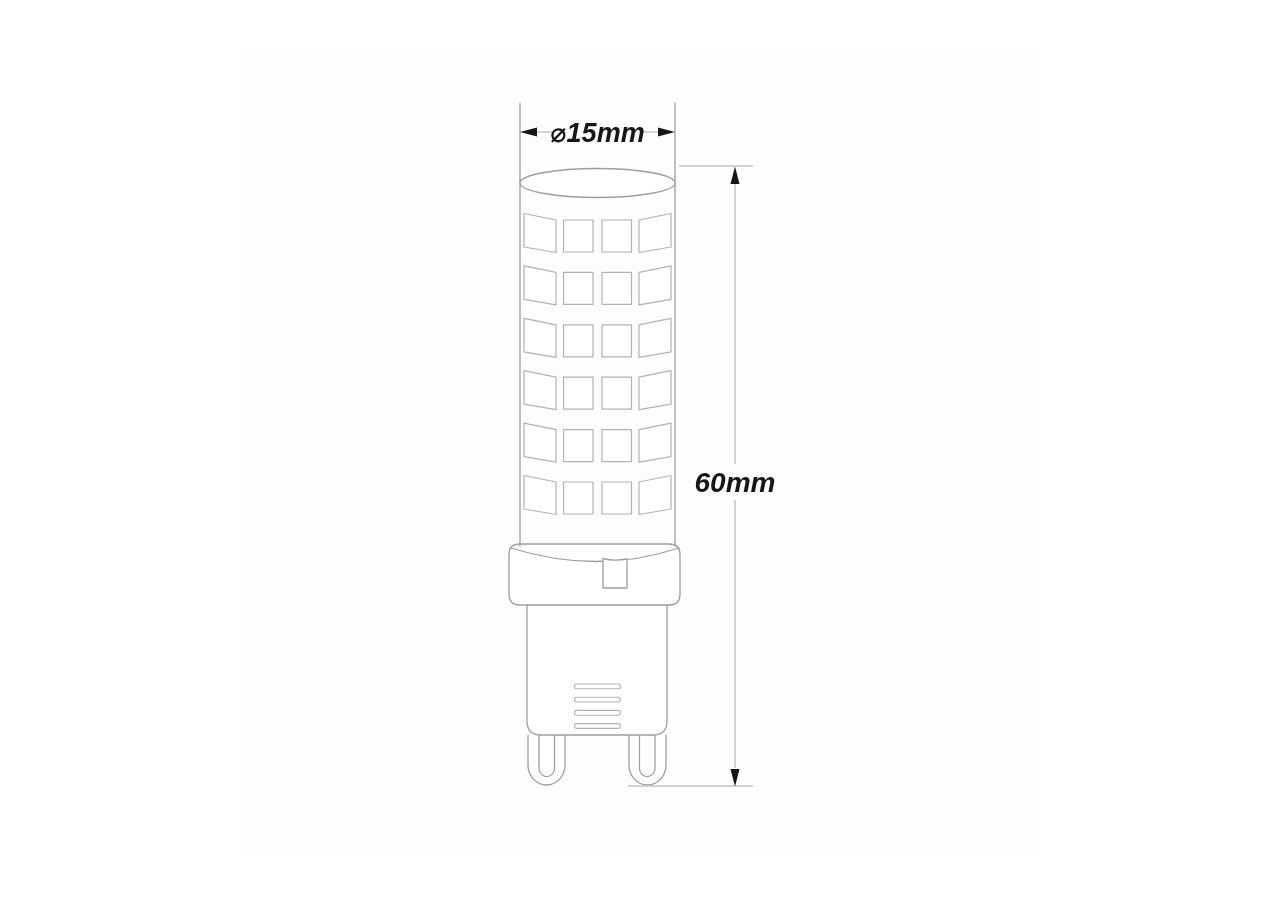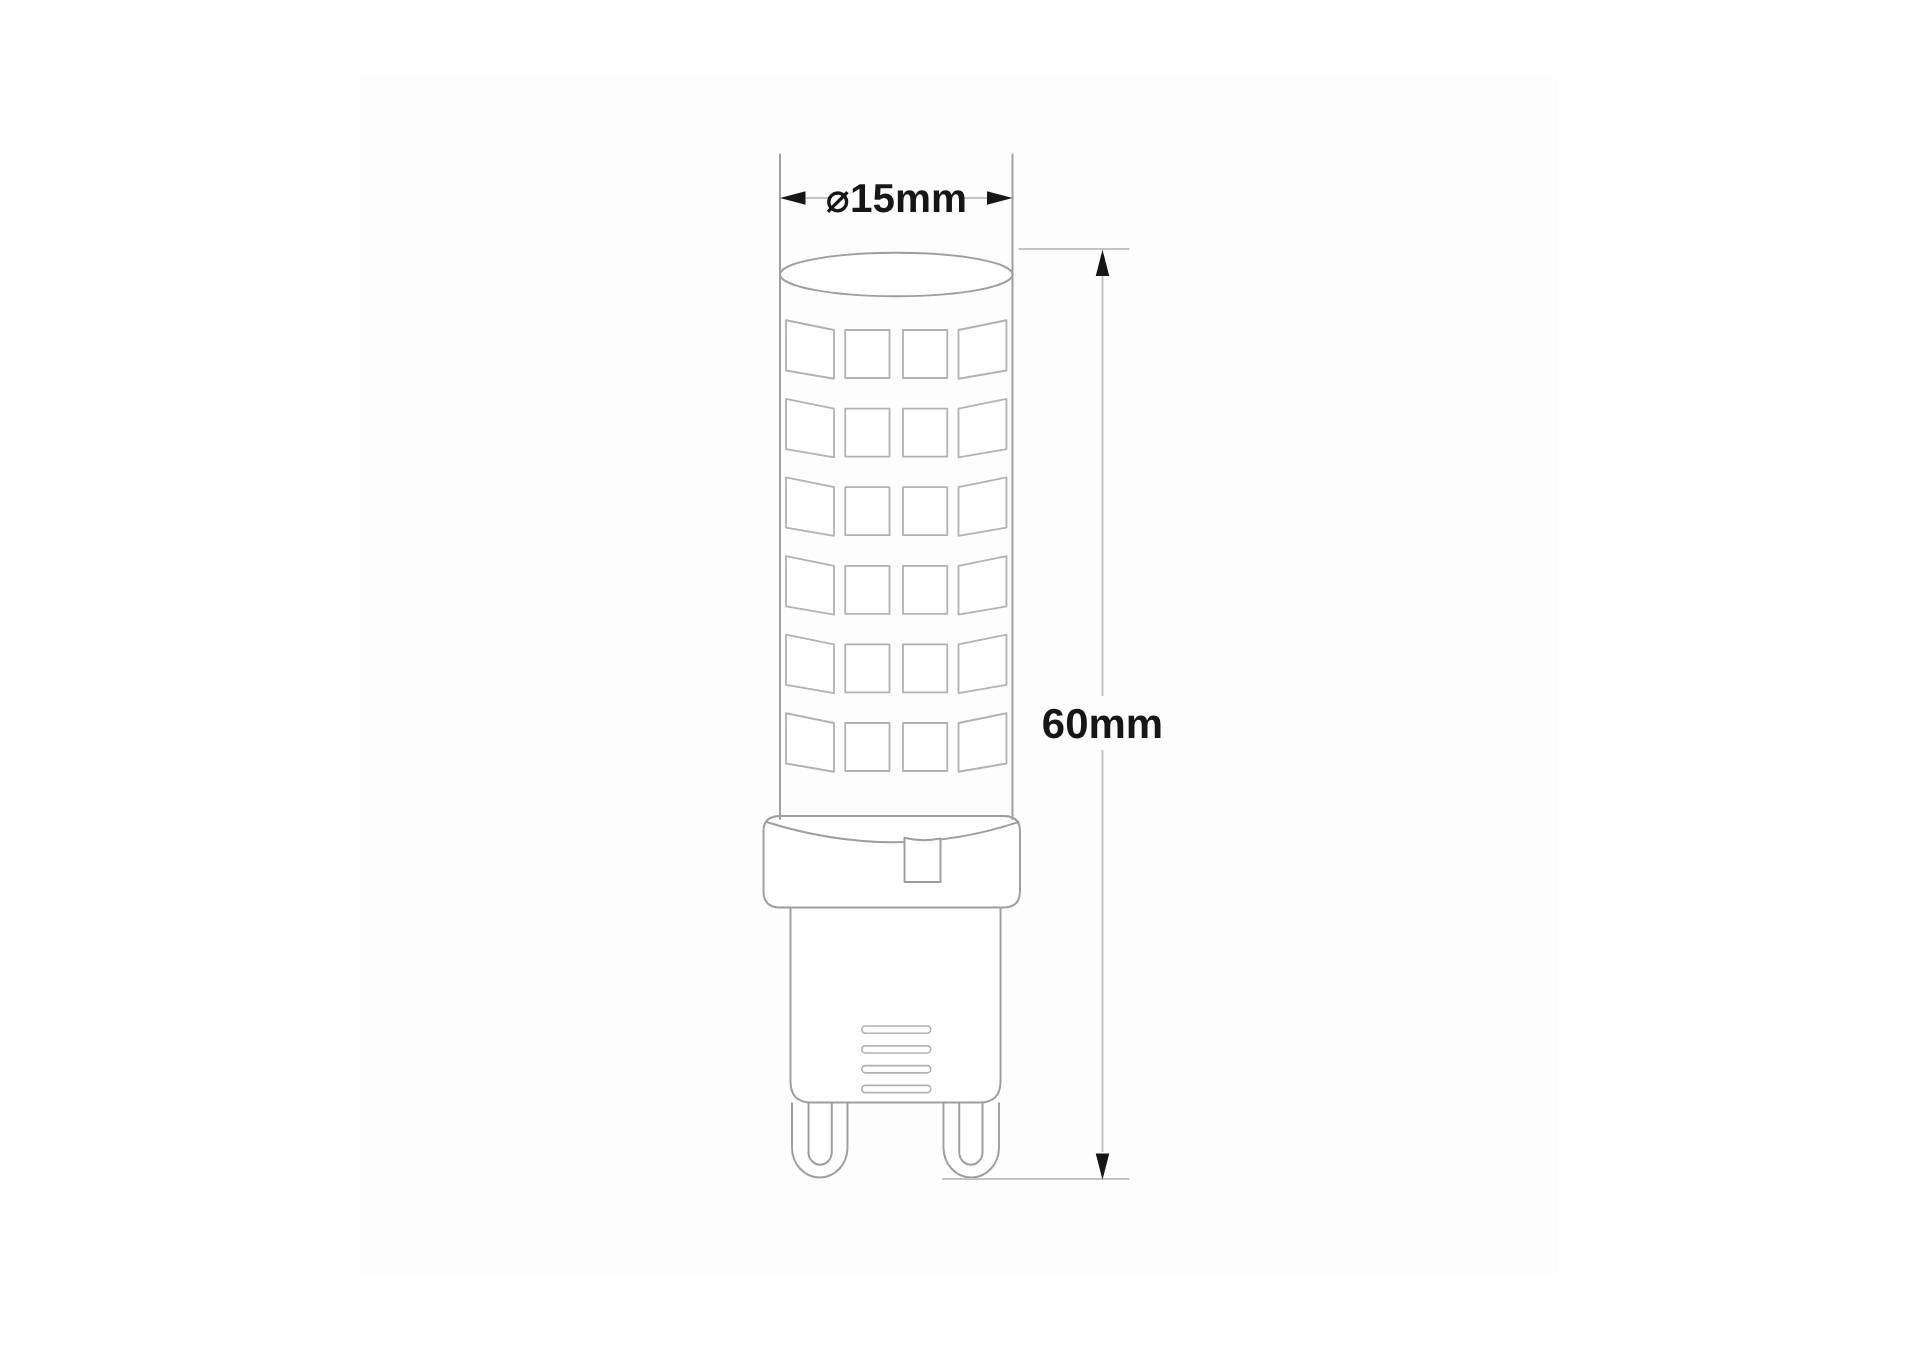--- a/index.html
+++ b/index.html
@@ -1,17 +1,17 @@
 <!DOCTYPE html>
 <html style="--canvas: #fdfdfd; --outline: #9e9e9e; --led-outline: #b2b2b2; --dimension-line: #c3c3c3; --dimension-ink: #161616;"><head>
 <meta charset="utf-8">
 <style>
   html,body{margin:0;padding:0;background:#ffffff;}
   body{width:1280px;height:900px;overflow:hidden;font-family:"Liberation Sans",sans-serif;}
-  .stage{position:relative;width:1280px;height:900px;background:#ffffff;}
+  .stage{position:relative;width:1280px;height:900px;background:#ffffff;font-style:italic;}
   svg{display:block;position:absolute;top:0;left:0;}
   .canvas{fill:var(--canvas,#fdfdfd);}
   .ol{stroke:var(--outline,#9e9e9e);stroke-width:1.3;fill:none;stroke-linejoin:round;stroke-linecap:round;}
   .olf{stroke:var(--outline,#9e9e9e);stroke-width:1.3;fill:#ffffff;stroke-linejoin:round;}
   [data-name="led-grid"] polygon{stroke:var(--led-outline,#b2b2b2);stroke-width:1.2;fill:#ffffff;stroke-linejoin:round;}
   [data-name="vents"] rect{stroke:var(--led-outline,#b2b2b2);stroke-width:1.1;fill:#ffffff;}
   .dl{stroke:var(--dimension-line,#c3c3c3);stroke-width:1.4;fill:none;}
   .ar{fill:var(--dimension-ink,#161616);stroke:none;}
   .dimtext{fill:var(--dimension-ink,#161616);font-family:"Liberation Sans","DejaVu Sans",sans-serif;font-weight:700;text-anchor:middle;}
   .dimtext.dia{font-size:27px;}

